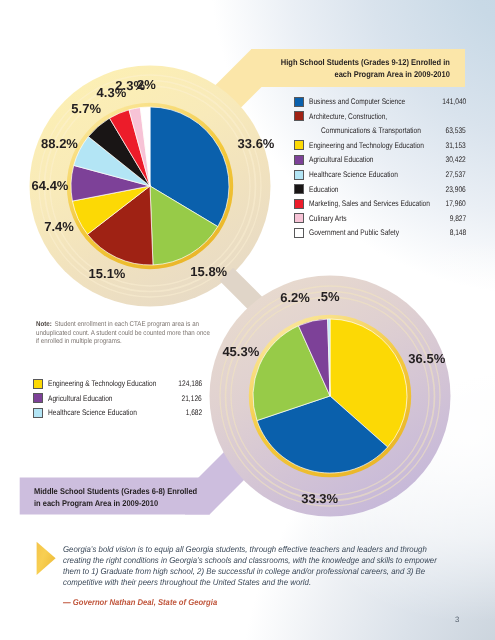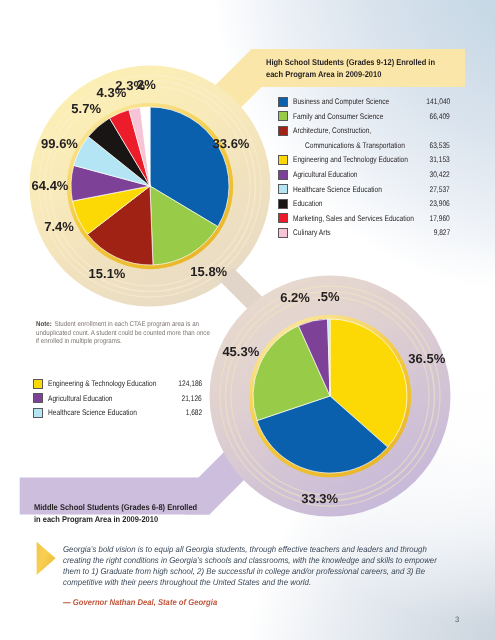--- a/index.html
+++ b/index.html
@@ -129,40 +129,35 @@
           <circle cx="330" cy="396" r="81.2" fill="url(#rimY)"></circle>
           <path d="M330,396 L330.00,319.00 A77,77 0 0 1 387.64,447.06 Z" fill="#FCD905" stroke="#ffffff" stroke-width="0.7"></path>
           <path d="M330,396 L387.64,447.06 A77,77 0 0 1 257.02,420.54 Z" fill="#0A60AC" stroke="#ffffff" stroke-width="0.7"></path>
           <path d="M330,396 L257.02,420.54 A77,77 0 0 1 298.49,325.74 Z" fill="#97CB48" stroke="#ffffff" stroke-width="0.7"></path>
           <path d="M330,396 L298.49,325.74 A77,77 0 0 1 327.61,319.04 Z" fill="#7D4198" stroke="#ffffff" stroke-width="0.7"></path>
           <path d="M330,396 L327.61,319.04 A77,77 0 0 1 330.00,319.00 Z" fill="#B3E5F5" stroke="#ffffff" stroke-width="0.7"></path>
         </g>
       </g>
     </svg>
 
-  <div class="callout-text" id="hs-callout" style="left:265.5px;top:56px;width:205px;">
+  <div class="callout-text" id="hs-callout" style="left:265.5px;top:56px;width:205px;text-align:right;">
     <div>High School Students (Grades 9-12) Enrolled in</div>
     <div>each Program Area in 2009-2010</div>
   </div>
 
-  <div class="callout-text" id="ms-callout" style="left:34.4px;top:484.5px;width:205px;margin-top:16px;">
+  <div class="callout-text" id="ms-callout" style="left:34.4px;top:484.5px;width:205px;">
     <div>Middle School Students (Grades 6-8) Enrolled</div>
     <div>in each Program Area in 2009-2010</div>
   </div>
 
-  <div class="legend" id="hs-legend" style="left:278px;top:96.6px;width:172px;">
+  <div class="legend" id="hs-legend" style="left:294px;top:96.6px;width:172px;">
       <div class="lrow">
         <div class="sw" style="background: rgb(10, 96, 172);"></div>
         <div class="lbl" style="left: 14.5px; top: 0.4px;">Business and Computer Science</div>
         <div class="val" style="right: 0px; top: 0.4px;">141,040</div>
-      </div>
-      <div class="lrow">
-        <div class="sw" style="background: rgb(151, 203, 72);"></div>
-        <div class="lbl" style="left: 14.5px; top: 0.4px;">Family and Consumer Science</div>
-        <div class="val" style="right: 0px; top: 0.4px;">66,409</div>
       </div>
       <div class="lrow two">
         <div class="sw" style="background: rgb(159, 34, 20);"></div>
         <div class="lbl" style="left: 14.5px; top: 0.4px;">Architecture, Construction,</div>
         <div class="lbl2" style="left: 26.5px; top: 15px;">Communications &amp; Transportation</div>
         <div class="val" style="right: 0px; top: 15px;">63,535</div>
       </div>
       <div class="lrow">
         <div class="sw" style="background: rgb(252, 217, 5);"></div>
         <div class="lbl" style="left: 14.5px; top: 0.4px;">Engineering and Technology Education</div>
@@ -185,20 +180,25 @@
       </div>
       <div class="lrow">
         <div class="sw" style="background: rgb(236, 28, 42);"></div>
         <div class="lbl" style="left: 14.5px; top: 0.4px;">Marketing, Sales and Services Education</div>
         <div class="val" style="right: 0px; top: 0.4px;">17,960</div>
       </div>
       <div class="lrow">
         <div class="sw" style="background: rgb(247, 195, 214);"></div>
         <div class="lbl" style="left: 14.5px; top: 0.4px;">Culinary Arts</div>
         <div class="val" style="right: 0px; top: 0.4px;">9,827</div>
+      </div>
+      <div class="lrow">
+        <div class="sw" style="background: rgb(255, 255, 255);"></div>
+        <div class="lbl" style="left: 14.5px; top: 0.4px;">Government and Public Safety</div>
+        <div class="val" style="right: 0px; top: 0.4px;">8,148</div>
       </div>
     </div>
 
   <div class="legend" id="ms-legend" style="left:33px;top:378.7px;width:169px;">
       <div class="lrow">
         <div class="sw" style="background: rgb(252, 217, 5);"></div>
         <div class="lbl" style="left: 15px; top: 0.4px;">Engineering &amp; Technology Education</div>
         <div class="val" style="right: 0px; top: 0.4px;">124,186</div>
       </div>
       <div class="lrow">
@@ -232,26 +232,26 @@
 
   <div class="quote" id="quote" style="left:62.5px;top:544px;">
       <div>Georgia’s bold vision is to equip all Georgia students, through effective teachers and leaders and through</div>
       <div>creating the right conditions in Georgia’s schools and classrooms, with the knowledge and skills to empower</div>
       <div>them to  1) Graduate from high school,  2) Be successful in college and/or professional careers, and  3) Be</div>
       <div>competitive with their peers throughout the United States and the world.</div>
     </div>
   <div class="attrib" id="attrib" style="left:62.5px;top:597px;">— Governor Nathan Deal, State of Georgia</div>
   <div class="pgnum" style="left:455px;top:615px;">3</div>
 
-<div class="pct" style="left: 231px; top: 142.972px; transform: translate(-50%, -50%);">33.6%</div>
+<div class="pct" style="left: 256px; top: 142.972px; transform: translate(-50%, -50%);">33.6%</div>
     <div class="pct" style="left: 208.752px; top: 271.087px; transform: translate(-50%, -50%);">15.8%</div>
     <div class="pct" style="left: 107px; top: 272.539px; transform: translate(-50%, -50%);">15.1%</div>
     <div class="pct" style="left: 59px; top: 225.777px; transform: translate(-50%, -50%);">7.4%</div>
     <div class="pct" style="left: 50.0065px; top: 184.86px; transform: translate(-50%, -50%);">64.4%</div>
-    <div class="pct" style="left: 59.5148px; top: 143.427px; transform: translate(-50%, -50%);">99.6%</div>
+    <div class="pct" style="left: 59.5148px; top: 143.427px; transform: translate(-50%, -50%);">88.2%</div>
     <div class="pct" style="left: 86.2013px; top: 108.477px; transform: translate(-50%, -50%);">5.7%</div>
     <div class="pct" style="left: 111.423px; top: 92.4412px; transform: translate(-50%, -50%);">4.3%</div>
     <div class="pct" style="left: 130.175px; top: 84.9259px; transform: translate(-50%, -50%);">2.3%</div>
     <div class="pct" style="left: 146.45px; top: 83.9617px; transform: translate(-50%, -50%);">2%</div>
     <div class="pct" style="left: 426.768px; top: 357.622px; transform: translate(-50%, -50%);">36.5%</div>
     <div class="pct" style="left: 319.69px; top: 497.98px; transform: translate(-50%, -50%);">33.3%</div>
     <div class="pct" style="left: 240.842px; top: 350.714px; transform: translate(-50%, -50%);">45.3%</div>
     <div class="pct" style="left: 295px; top: 296.99px; transform: translate(-50%, -50%);">6.2%</div>
     <div class="pct" style="left: 328.442px; top: 295.812px; transform: translate(-50%, -50%);">.5%</div>
   </div>

